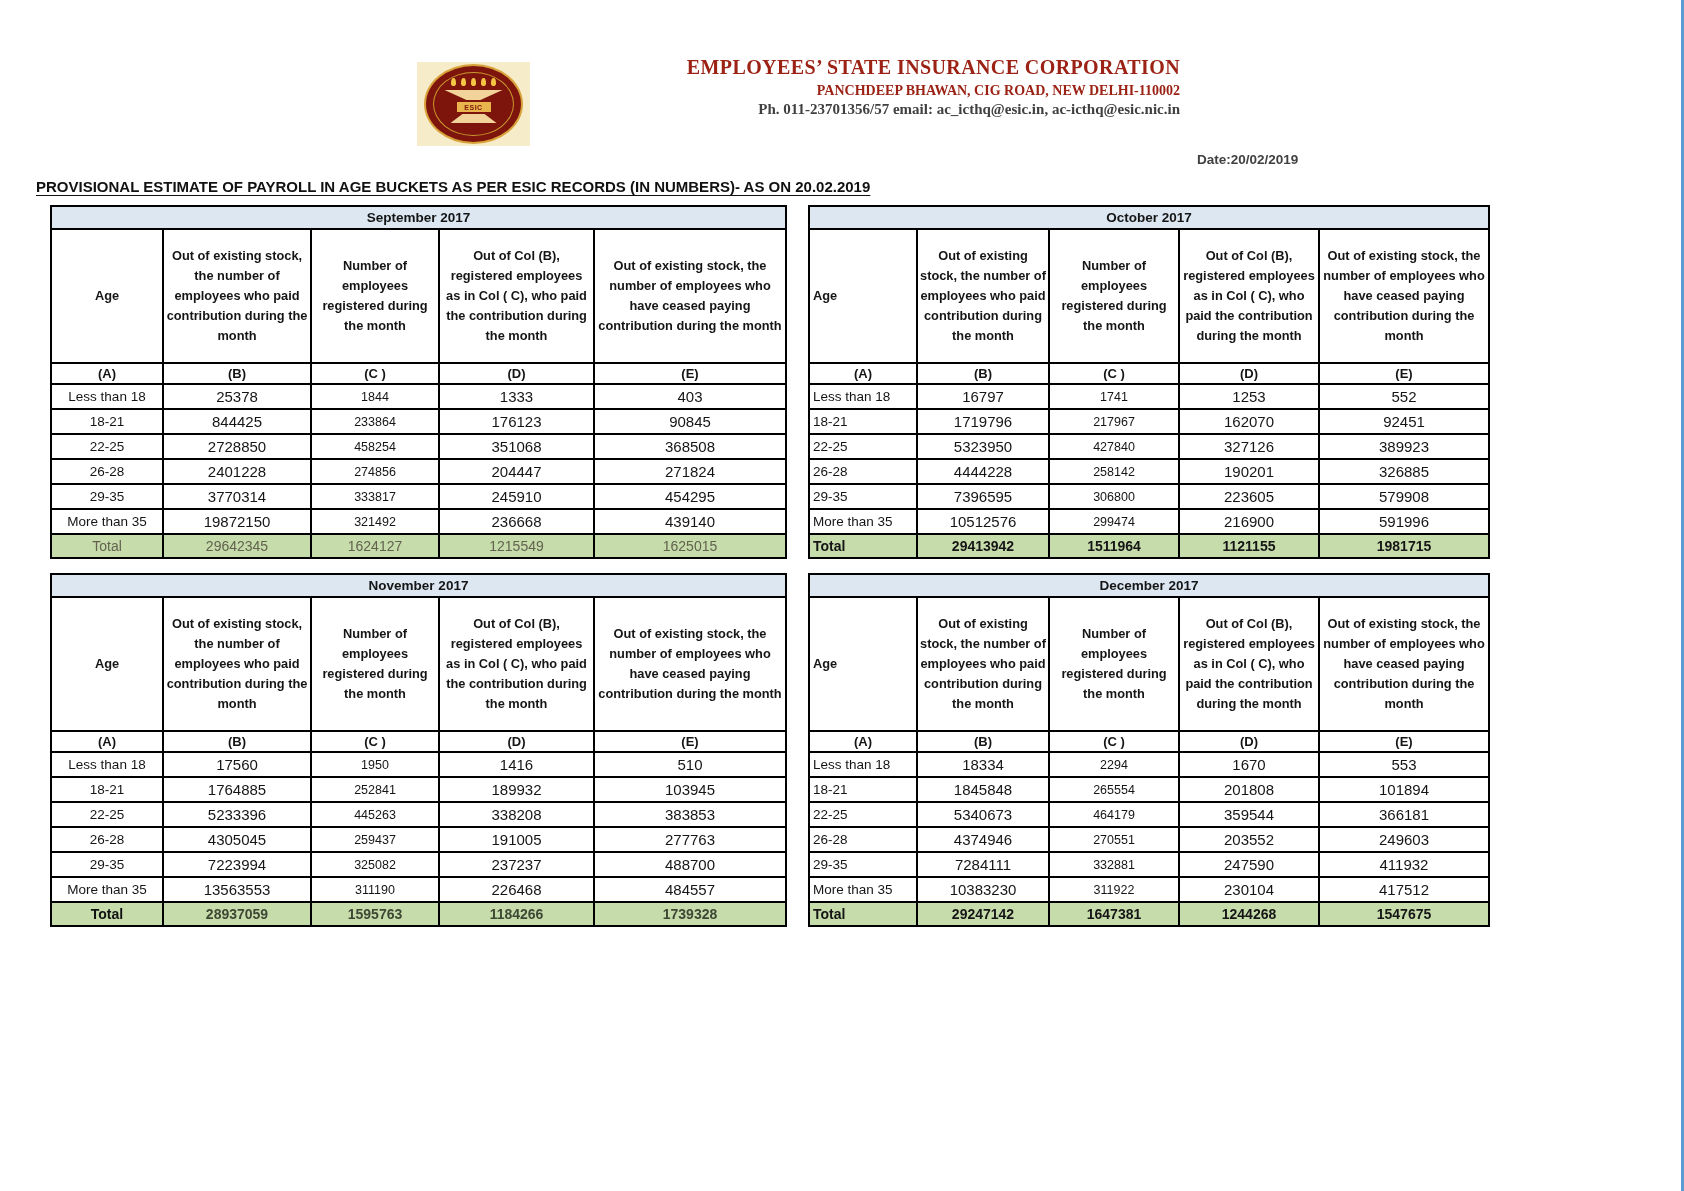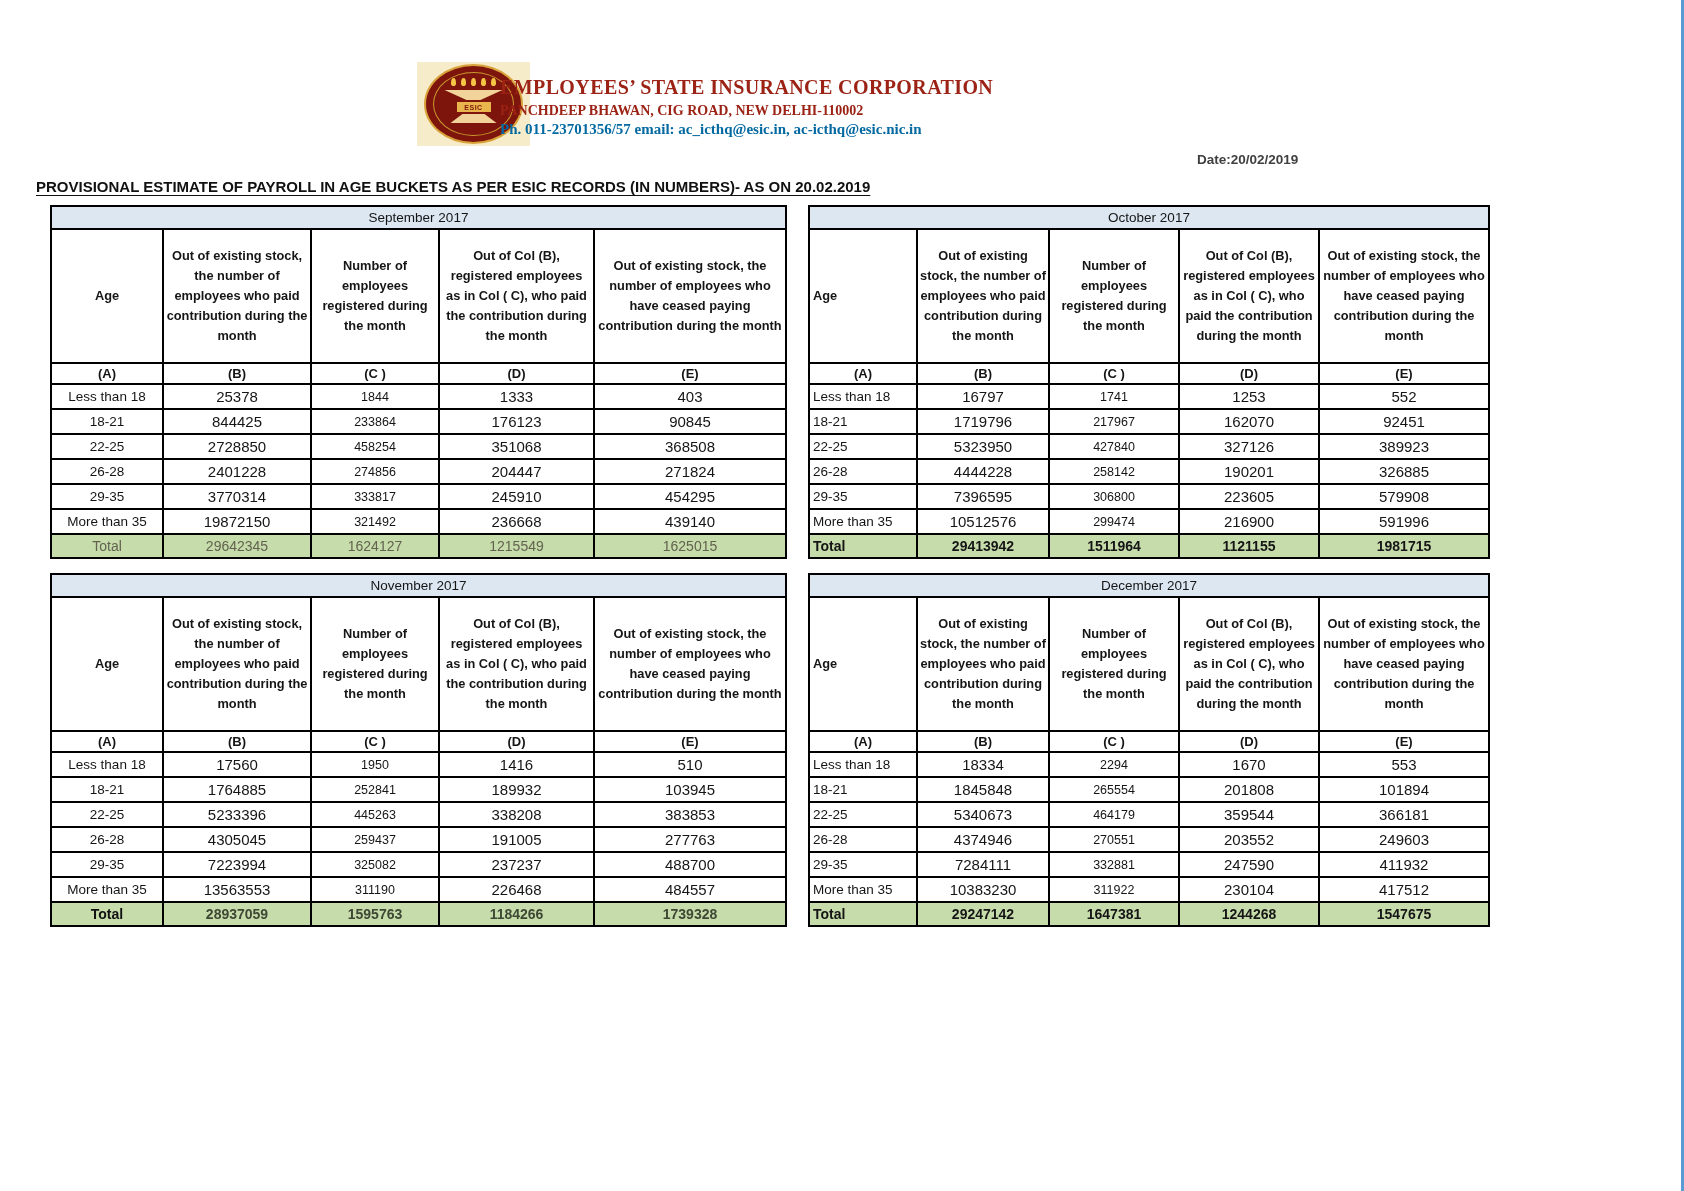--- a/index.html
+++ b/index.html
@@ -21,25 +21,25 @@
   .lamp-plate { position:absolute; left:50%; top:24px; transform:translateX(-50%);
                width:58px; height:10px; background:#f2d49a;
                clip-path:polygon(0 0,100% 0,62% 100%,38% 100%); }
   .lamp-band { position:absolute; left:50%; top:36px; transform:translateX(-50%);
                width:34px; height:10px; background:#e8b64c; display:flex; align-items:center; justify-content:center; }
   .logo-esic-text { font-size:7px; font-weight:bold; color:#7d150d; letter-spacing:0.5px; line-height:1; }
   .lamp-base { position:absolute; left:50%; top:48px; transform:translateX(-50%);
                width:46px; height:9px; background:#f2d49a;
                clip-path:polygon(26% 0,74% 0,100% 100%,0 100%); }
 
-  .org-block { position:absolute; left:500px; top:76px; width:680px; text-align:left;
+  .org-block { position:absolute; left:500px; top:56px; width:680px; text-align:right;
                font-family:"Liberation Serif", serif; }
   .org-name { font-size:20px; font-weight:bold; color:var(--maroon); letter-spacing:0.4px; }
   .org-address { font-size:14px; font-weight:bold; color:var(--maroon); margin-top:4px; }
-  .org-contact { font-size:15px; font-weight:bold; color:#0369a1; margin-top:2px; }
+  .org-contact { font-size:15px; font-weight:bold; color:#404040; margin-top:2px; }
 
   .date-label { position:absolute; left:1197px; top:152px; font-size:13.5px; font-weight:bold; color:#404040; }
 
   .doc-title { position:absolute; left:0; top:178px; width:100%; 
                font-size:15px; font-weight:bold; color:#111;
                text-decoration:underline; text-underline-offset:3px;padding-left:36px; }
 
   
   table.month-table { position:absolute; border-collapse:collapse; table-layout:fixed;
                       border:2px solid #000; background:#fff; }
@@ -49,21 +49,21 @@
   #t2, #t3 { top:573px; }
 
   .style-a col.w0{width:112px} .style-a col.w1{width:148px} .style-a col.w2{width:128px}
   .style-a col.w3{width:155px} .style-a col.w4{width:auto}
   .style-b col.w0{width:108px} .style-b col.w1{width:132px} .style-b col.w2{width:130px}
   .style-b col.w3{width:140px} .style-b col.w4{width:auto}
 
   .month-table th, .month-table td { border:2px solid #000; overflow:hidden; color:#151515; }
 
   .month-row th { background:var(--month-band); height:19px; font-size:13.5px;
-                  font-weight:normal; text-align:center; }
+                  font-weight:bold; text-align:center; }
 
   .head-row th { height:132px; font-size:12.8px; font-weight:bold; line-height:1.55;
                  text-align:center; vertical-align:middle; padding:0 2px; }
   .style-b .head-row th.c0 { text-align:left; padding-left:3px; }
 
   .letter-row th { height:17px; font-size:13px; font-weight:bold; text-align:center; }
 
   tbody td { height:21px; text-align:center; font-size:15px; font-weight:400; }
   tbody td.c0 { font-size:13.5px; }
   tbody td.c2 { font-size:12.5px; }

